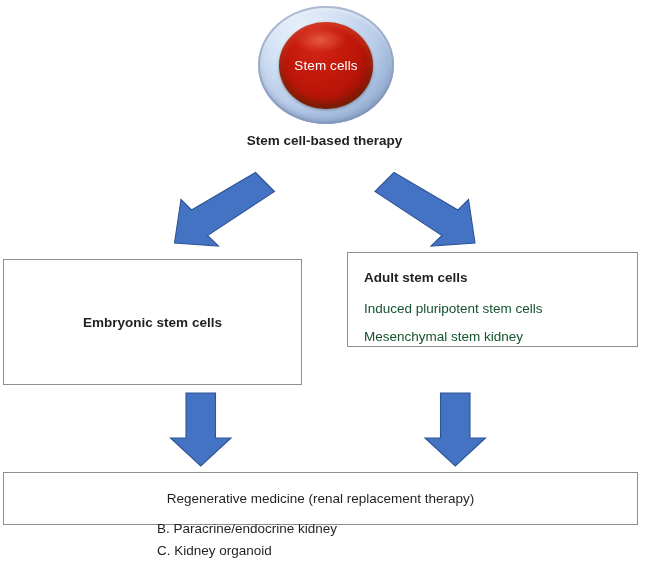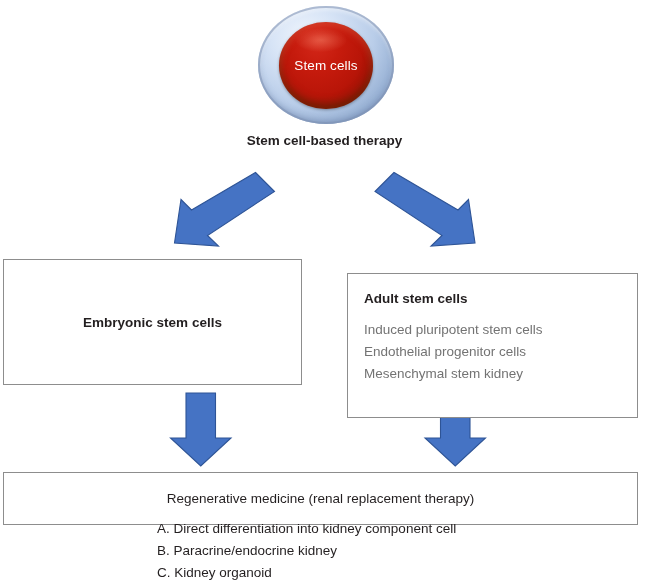--- a/index.html
+++ b/index.html
@@ -115,41 +115,42 @@
     justify-content: center;
   }
   .box-embryonic-label {
     font-size: 13.5px;
     font-weight: bold;
     color: #231f20;
   }
 
   .box-adult {
     left: 347px;
-    top: 273px;
+    top: 252px;
     width: 291px;
-    height: 145px;
+    height: 95px;
     padding: 17px 0 0 16px;
   }
   .box-adult-title {
     font-size: 13.5px;
     font-weight: bold;
     color: #231f20;
     margin-bottom: 13px;
   }
   .adult-list {
     list-style: none;
     margin: 0;
     padding: 0;
   }
   .adult-list li {
     font-size: 13.5px;
-    color: #737373;
+    color: #14532d;
     line-height: 22px;
     white-space: nowrap;
+    margin-top: 6px;
   }
 
   .box-regen {
     left: 3px;
     top: 472px;
     width: 635px;
     height: 53px;
     display: flex;
     align-items: center;
     justify-content: center;
@@ -226,28 +227,26 @@
   </svg>
 
   <div class="box box-embryonic">
     <span class="box-embryonic-label">Embryonic stem cells</span>
   </div>
 
   <div class="box box-adult">
     <div class="box-adult-title">Adult stem cells</div>
     <ul class="adult-list">
       <li>Induced pluripotent stem cells</li>
-      <li>Endothelial progenitor cells</li>
       <li>Mesenchymal stem kidney</li>
     </ul>
   </div>
 
   <div class="box box-regen">
     <span class="box-regen-label">Regenerative medicine (renal replacement therapy)</span>
   </div>
 
   <ul class="options-list">
-    <li>A. Direct differentiation into kidney component cell</li>
     <li>B. Paracrine/endocrine kidney</li>
     <li>C. Kidney organoid</li>
   </ul>
 
 </div>
 
 </body></html>

